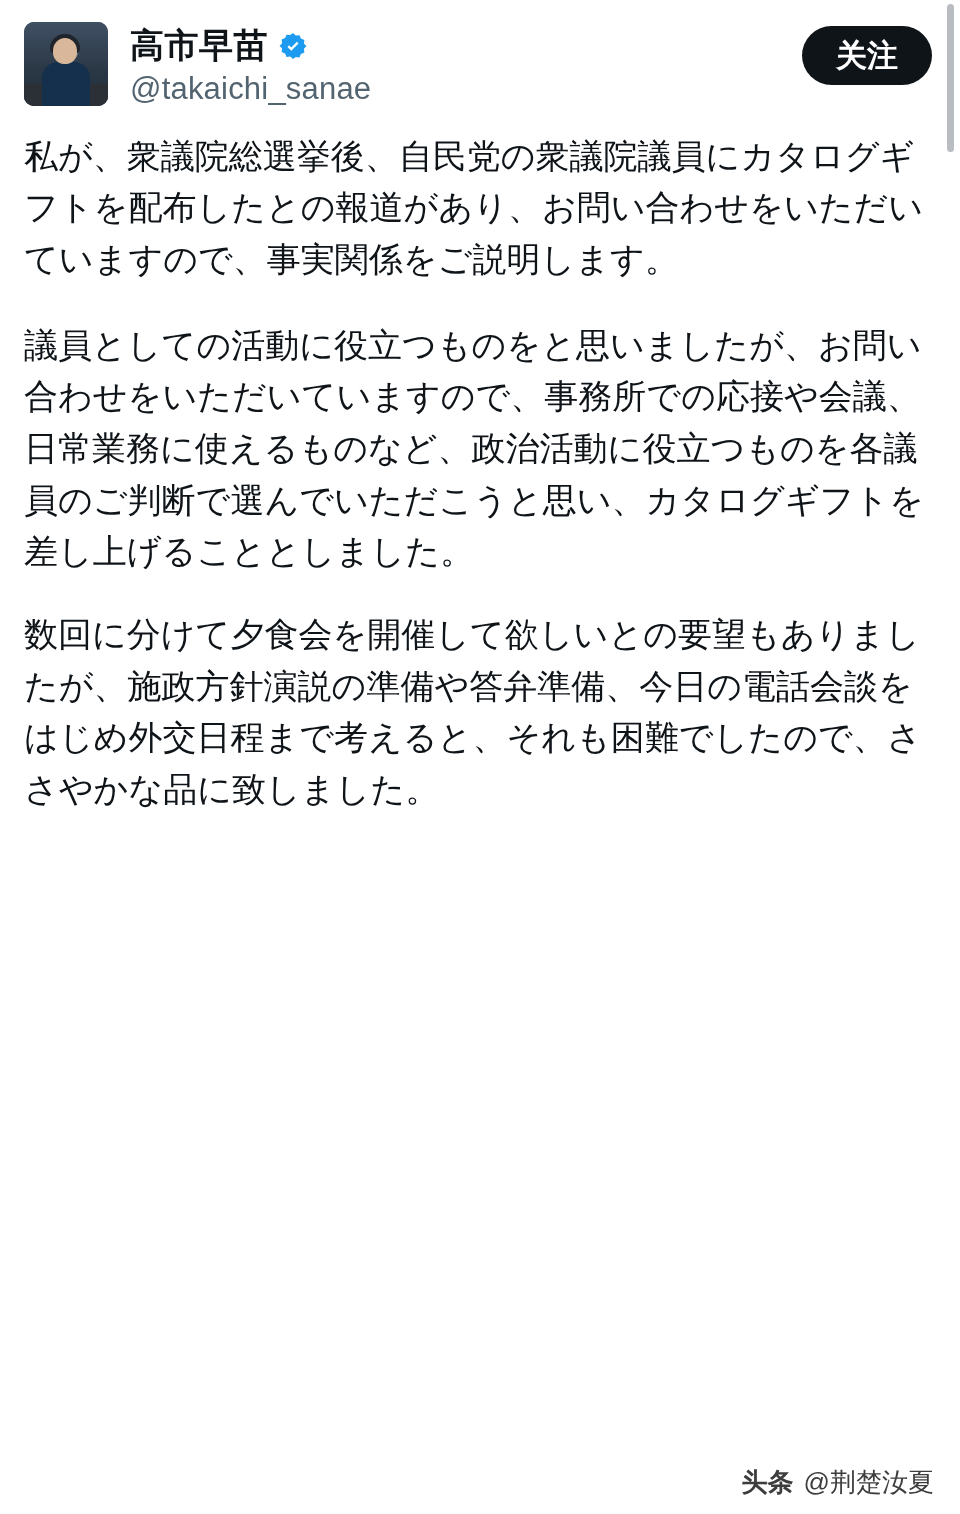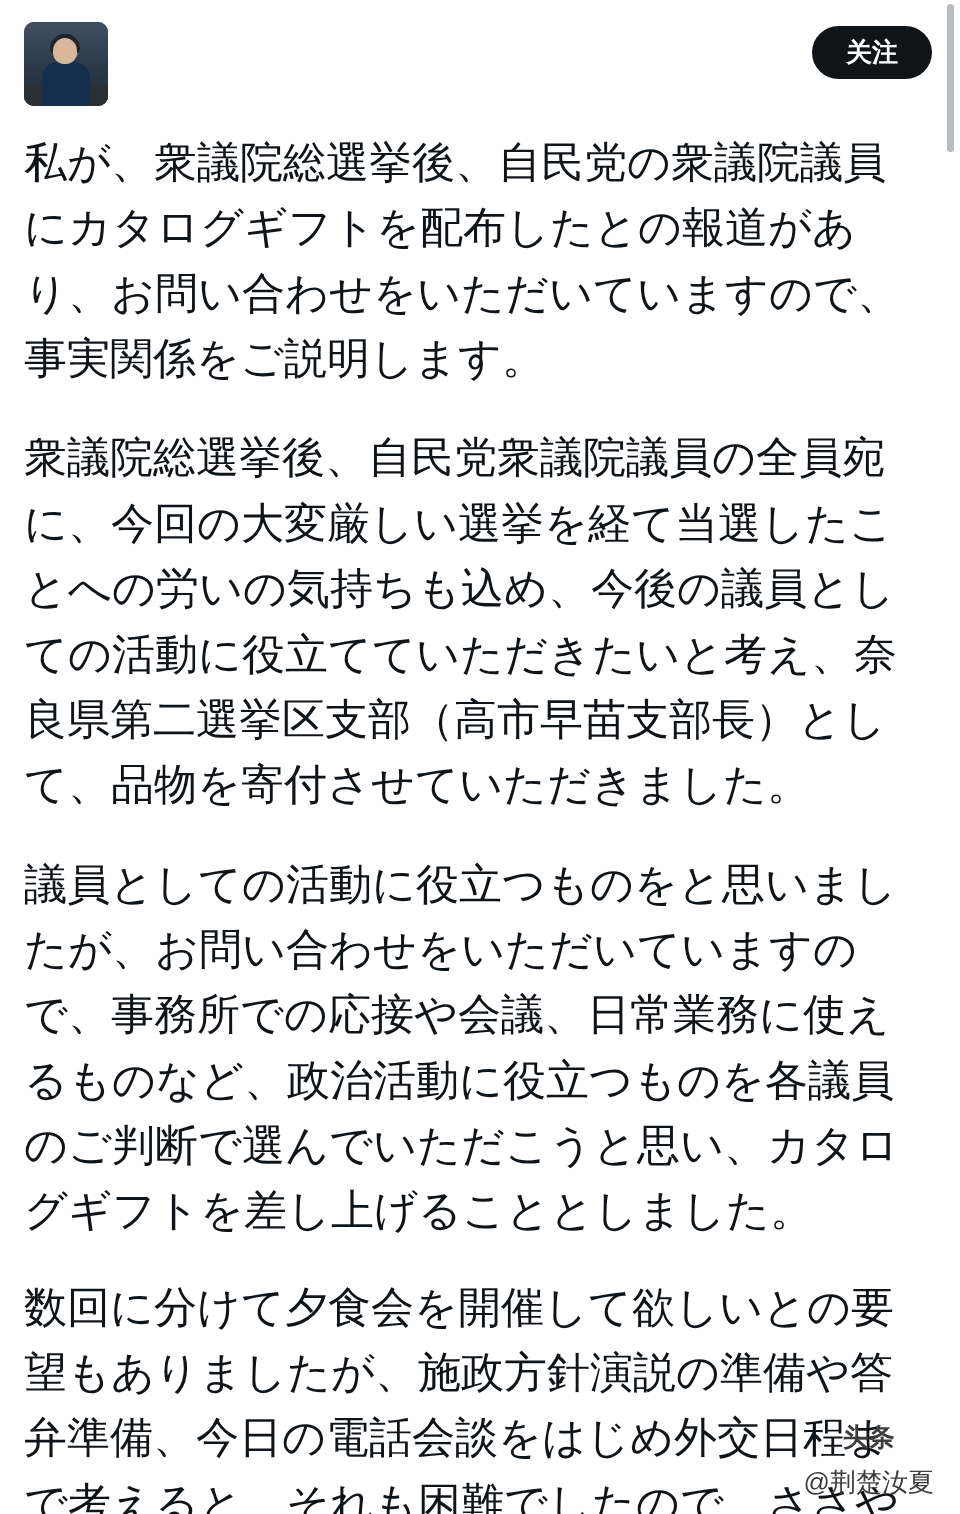--- a/index.html
+++ b/index.html
@@ -119,35 +119,35 @@
   }
 
   .follow-button {
     position: absolute;
     right: 28px;
     top: 26px;
     background: #0f1419;
     color: #ffffff;
     border: none;
     border-radius: 999px;
-    font-size: 26px;
+    font-size: 31px;
     font-weight: 700;
     padding: 11px 34px;
     cursor: pointer;
     line-height: 1.2;
     font-family: "Liberation Sans", "DejaVu Sans", sans-serif;
   }
 
   
   .tweet-body {
     padding: 18px 30px 0 24px;
     box-sizing: border-box;
   }
   .tweet-paragraph {
-    font-size: 43px;
+    font-size: 34px;
     line-height: 1.52;
     color: #0f1419;
     margin: 0 0 34px 0;
     letter-spacing: 0px;
     white-space: pre-wrap;
     font-family: "DejaVu Sans", "Liberation Sans", sans-serif;
   }
   .tweet-paragraph:last-child {
     margin-bottom: 0;
     font-family: Liberation Mono, monospace;
@@ -157,21 +157,20 @@
   .watermark {
     position: absolute;
     right: 26px;
     bottom: 14px;
     display: flex;
     align-items: center;
     gap: 10px;
     color: #3d3d3d;
     font-size: 26px;
     font-weight: 700;
-    flex-direction: column;
   }
   .watermark .wm-logo {
     font-size: 26px;
     font-weight: 700;
     color: #3d3d3d;
   }
   .watermark .wm-at {
     font-weight: 400;
   }
 
@@ -202,27 +201,38 @@
   <div class="tweet-header">
 
     <div class="avatar">
       <div class="av-bg"></div>
       <div class="av-podium"></div>
       <div class="av-body"></div>
       <div class="av-hair"></div>
       <div class="av-head"></div>
     </div>
 
+    <div class="name-block">
+      <div class="display-name-row">
+        <span class="display-name">高市早苗</span>
+        <span class="verified-badge">
+          <svg viewBox="0 0 24 24" width="30" height="30" aria-hidden="true">
+            <path fill="#1d9bf0" d="M12 1.6l2.2 2.05 2.98-.35 1.12 2.79 2.79 1.12-.35 2.98L22.8 12l-2.06 2.21.35 2.98-2.79 1.12-1.12 2.79-2.98-.35L12 22.4l-2.2-2.05-2.98.35-1.12-2.79-2.79-1.12.35-2.98L1.2 12l2.06-2.21-.35-2.98 2.79-1.12L6.82 2.9l2.98.35L12 1.6z"></path>
+            <path fill="#ffffff" d="M10.6 15.7l-3-3 1.3-1.3 1.7 1.7 4.5-4.5 1.3 1.3-5.8 5.8z"></path>
+          </svg>
+        </span>
+      </div>
+      <div class="handle">@takaichi_sanae</div>
+    </div>
 
     <button class="follow-button">关注</button>
   </div>
 
   <div class="tweet-body">
     <p class="tweet-paragraph">私が、衆議院総選挙後、自民党の衆議院議員にカタログギフトを配布したとの報道があり、お問い合わせをいただいていますので、事実関係をご説明します。</p>
-    <p class="tweet-paragraph">衆議院総選挙後、自民党衆議院議員の全員宛に、今回の大変厳しい選挙を経て当選したことへの労いの気持ちも込め、今後の議員としての活動に役立てていただきたいと考え、奈良県第二選挙区支部（高市早苗支部長）として、品物を寄付させていただきました。</p>
     <p class="tweet-paragraph">議員としての活動に役立つものをと思いましたが、お問い合わせをいただいていますので、事務所での応接や会議、日常業務に使えるものなど、政治活動に役立つものを各議員のご判断で選んでいただこうと思い、カタログギフトを差し上げることとしました。</p>
     <p class="tweet-paragraph">数回に分けて夕食会を開催して欲しいとの要望もありましたが、施政方針演説の準備や答弁準備、今日の電話会談をはじめ外交日程まで考えると、それも困難でしたので、ささやかな品に致しました。</p>
   </div>
 
   <div class="watermark">
     <span class="wm-logo">头条</span>
     <span class="wm-at">@荆楚汝夏</span>
   </div>
 
   <div class="scrollbar-track">

